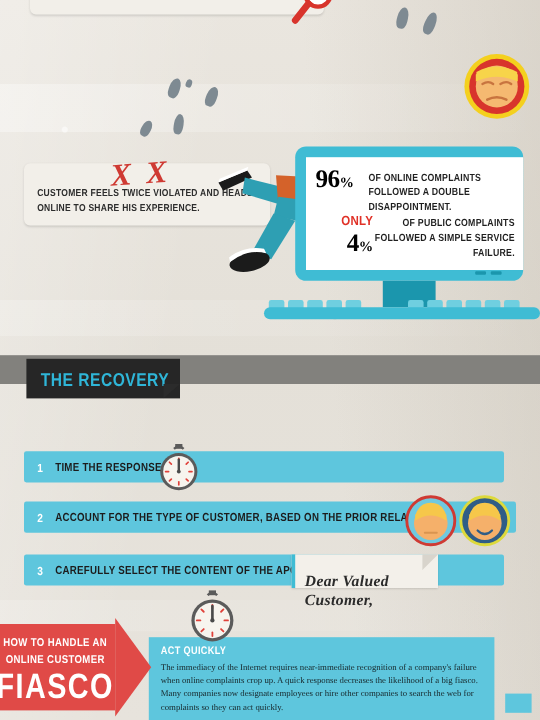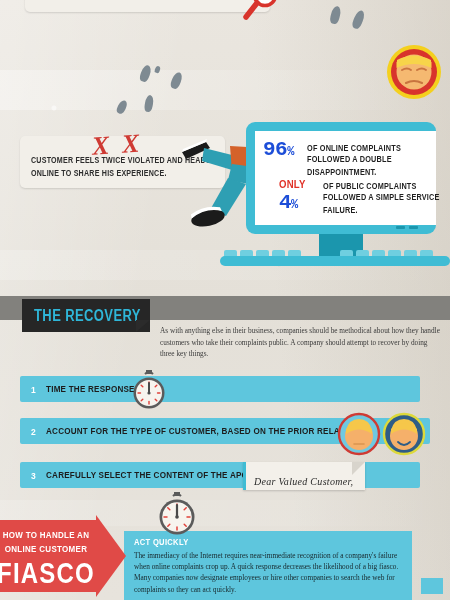--- a/index.html
+++ b/index.html
@@ -82,22 +82,22 @@
     background:#ffffff;
   }
   .mon-neck { position:absolute; left:73px; top:112px; width:44px; height:22px; background:#1b96ad; }
   .mon-base { position:absolute; left:-26px; top:134px; width:230px; height:10px; background:#3fbcd4; border-radius:5px; }
   .mon-keys { position:absolute; left:-26px; top:128px; width:230px; height:8px; }
   .mon-key { position:absolute; top:0; width:13px; height:7px; background:#6fcfe0; border-radius:2px 2px 0 0; }
   .mon-dot { position:absolute; top:104px; width:9px; height:3px; background:#1b96ad; border-radius:1px; }
 
   .stat-row { position:absolute; display:flex; align-items:flex-start; }
   .stat-num {
-    font-family:Liberation Mono, monospace;
-    font-weight:bold; color:#1d4ed8;
+    font-family:Liberation Serif, serif;
+    font-weight:bold; color:#000000;
     transform: scaleY(1.12); transform-origin: left top;
   }
   .stat-big { font-size: 21px; line-height: 19px; letter-spacing:-.5px; }
   .stat-pct { font-size: 12px; }
   .stat-only { font-size: 9.6px; font-weight:bold; color:#e03127; letter-spacing:.2px; transform:scaleY(1.15); transform-origin:left top;}
   .stat-copy {
     font-family:"Liberation Sans", sans-serif;
     font-weight:bold; font-size:7.3px; line-height:10.4px;
     letter-spacing:.2px; color:#1f1f1f; text-transform:uppercase;
     transform: scaleY(1.18); transform-origin:left top;
@@ -153,21 +153,21 @@
   }
   #letter::after {
     content:""; position:absolute; right:0; top:0;
     border-top: 13px solid #d8d4cc;
     border-right: 13px solid #f3f0ea;
   }
   #letter .edge { position:absolute; left:0; top:0; width:3px; height:28px; background:#3fbcd4; }
   #letter .salutation {
     position:absolute; left:11px; top:14px;
     font-family:"Liberation Serif", serif;
-    font-style: italic; font-weight:normal; font-size:10px;
+    font-style: italic; font-weight:bold; font-size:13px;
     color:#2b2b2b; letter-spacing:.3px;
   }
 
   
   #fiasco-wrap { position:absolute; left:-4px; top:520px; width:130px; height:72px; }
   #fiasco-rect { position:absolute; left:0; top:0; width:100px; height:72px; background:#e04a47; }
   #fiasco-arrow {
     position:absolute; left:100px; top:-5px; width:0; height:0;
     border-top: 41px solid transparent;
     border-bottom: 41px solid transparent;
@@ -290,21 +290,21 @@
     <div class="mon-body">
       <div class="mon-screen">
 
         <div class="stat-row" style="left:8px; top:9px;">
           <div style="width:44px;">
             <span class="stat-num stat-big">96</span><span class="stat-num stat-pct">%</span>
           </div>
           <div class="stat-copy" style="width:118px;padding-top:2px;">OF ONLINE COMPLAINTS FOLLOWED A DOUBLE DISAPPOINTMENT.</div>
         </div>
 
-        <div class="stat-row" style="left:24px; top:47px;">
+        <div class="stat-row" style="left:12px; top:47px;text-align:right;">
           <div style="width:44px;">
             <div class="stat-only">ONLY</div>
             <div style="margin-top:4px;">
               <span class="stat-num stat-big">4</span><span class="stat-num stat-pct">%</span>
             </div>
           </div>
           <div class="stat-copy" style="width:118px;padding-top:2px;">OF PUBLIC COMPLAINTS FOLLOWED A SIMPLE SERVICE FAILURE.</div>
         </div>
 
       </div>
@@ -327,21 +327,20 @@
     </div>
     <div class="mon-base"></div>
   </div>
 
   <div id="gray-bar"></div>
   <div id="recovery-banner">
     <div class="label">THE RECOVERY</div>
   </div>
   <div style="position:absolute;left:150px;top:299px;width:0;height:0;border-top:23px solid #121212;border-right:0px solid transparent;border-bottom:10px solid transparent;"></div>
   <div style="position:absolute;left:136px;top:320px;width:14px;height:12px;background:#2b2b2b;clip-path:polygon(0 0,100% 0,0 100%);"></div>
-  <div id="recovery-intro">As with anything else in their business, companies should be methodical about how they handle customers who take their complaints public. A company should attempt to recover by doing three key things.</div>
 
   <div class="step" style="top:376px;width:400px;">
     <div class="step-num">1</div>
     <div class="step-label">TIME THE RESPONSE</div>
   </div>
   <div class="stopwatch" style="left:128px;top:369px;">
     <svg width="42" height="42" viewBox="0 0 42 42">
       <rect x="18" y="1" width="6" height="4" fill="#5b5b5b"></rect>
       <path d="M17 5 q4 -4 8 0" stroke="#5b5b5b" stroke-width="2" fill="none"></path>
       <circle cx="21" cy="24" r="15.5" fill="#5b5b5b"></circle>

